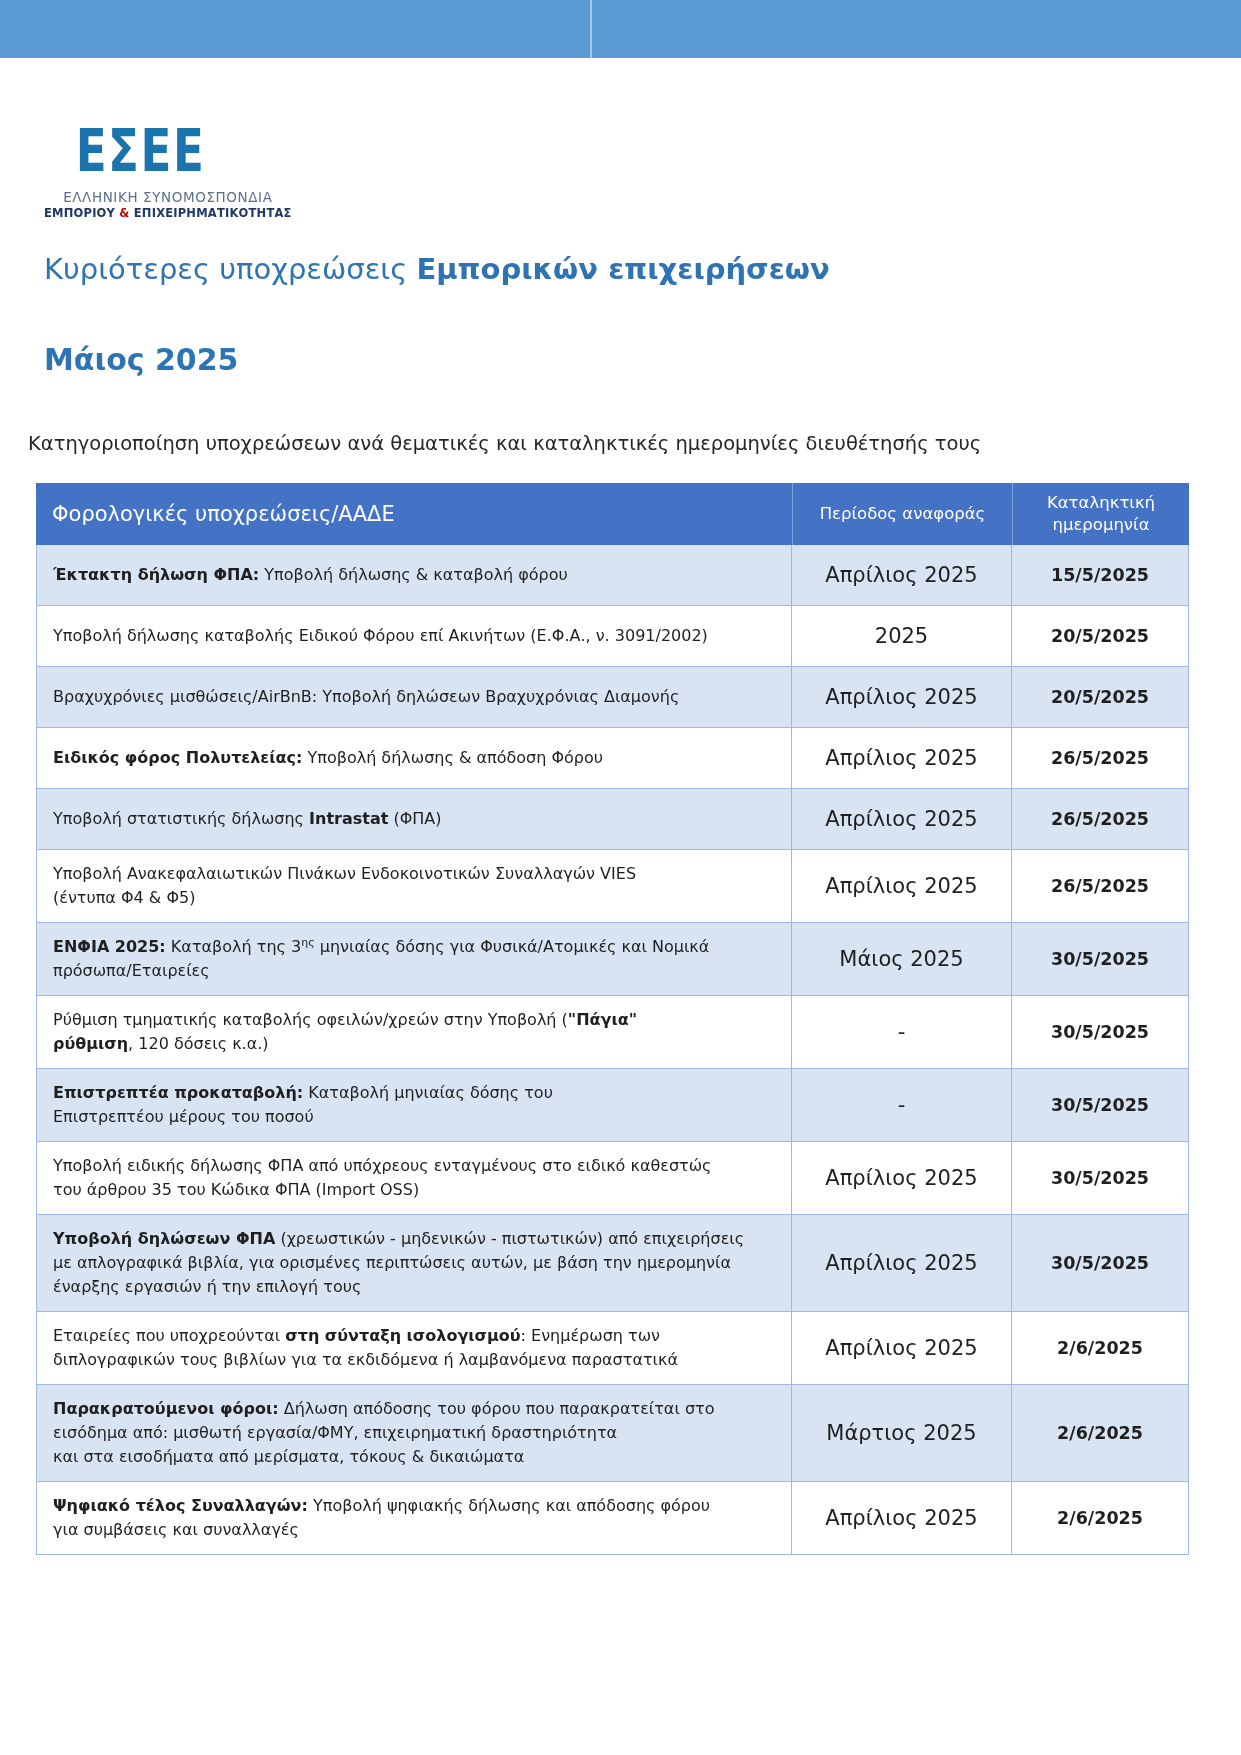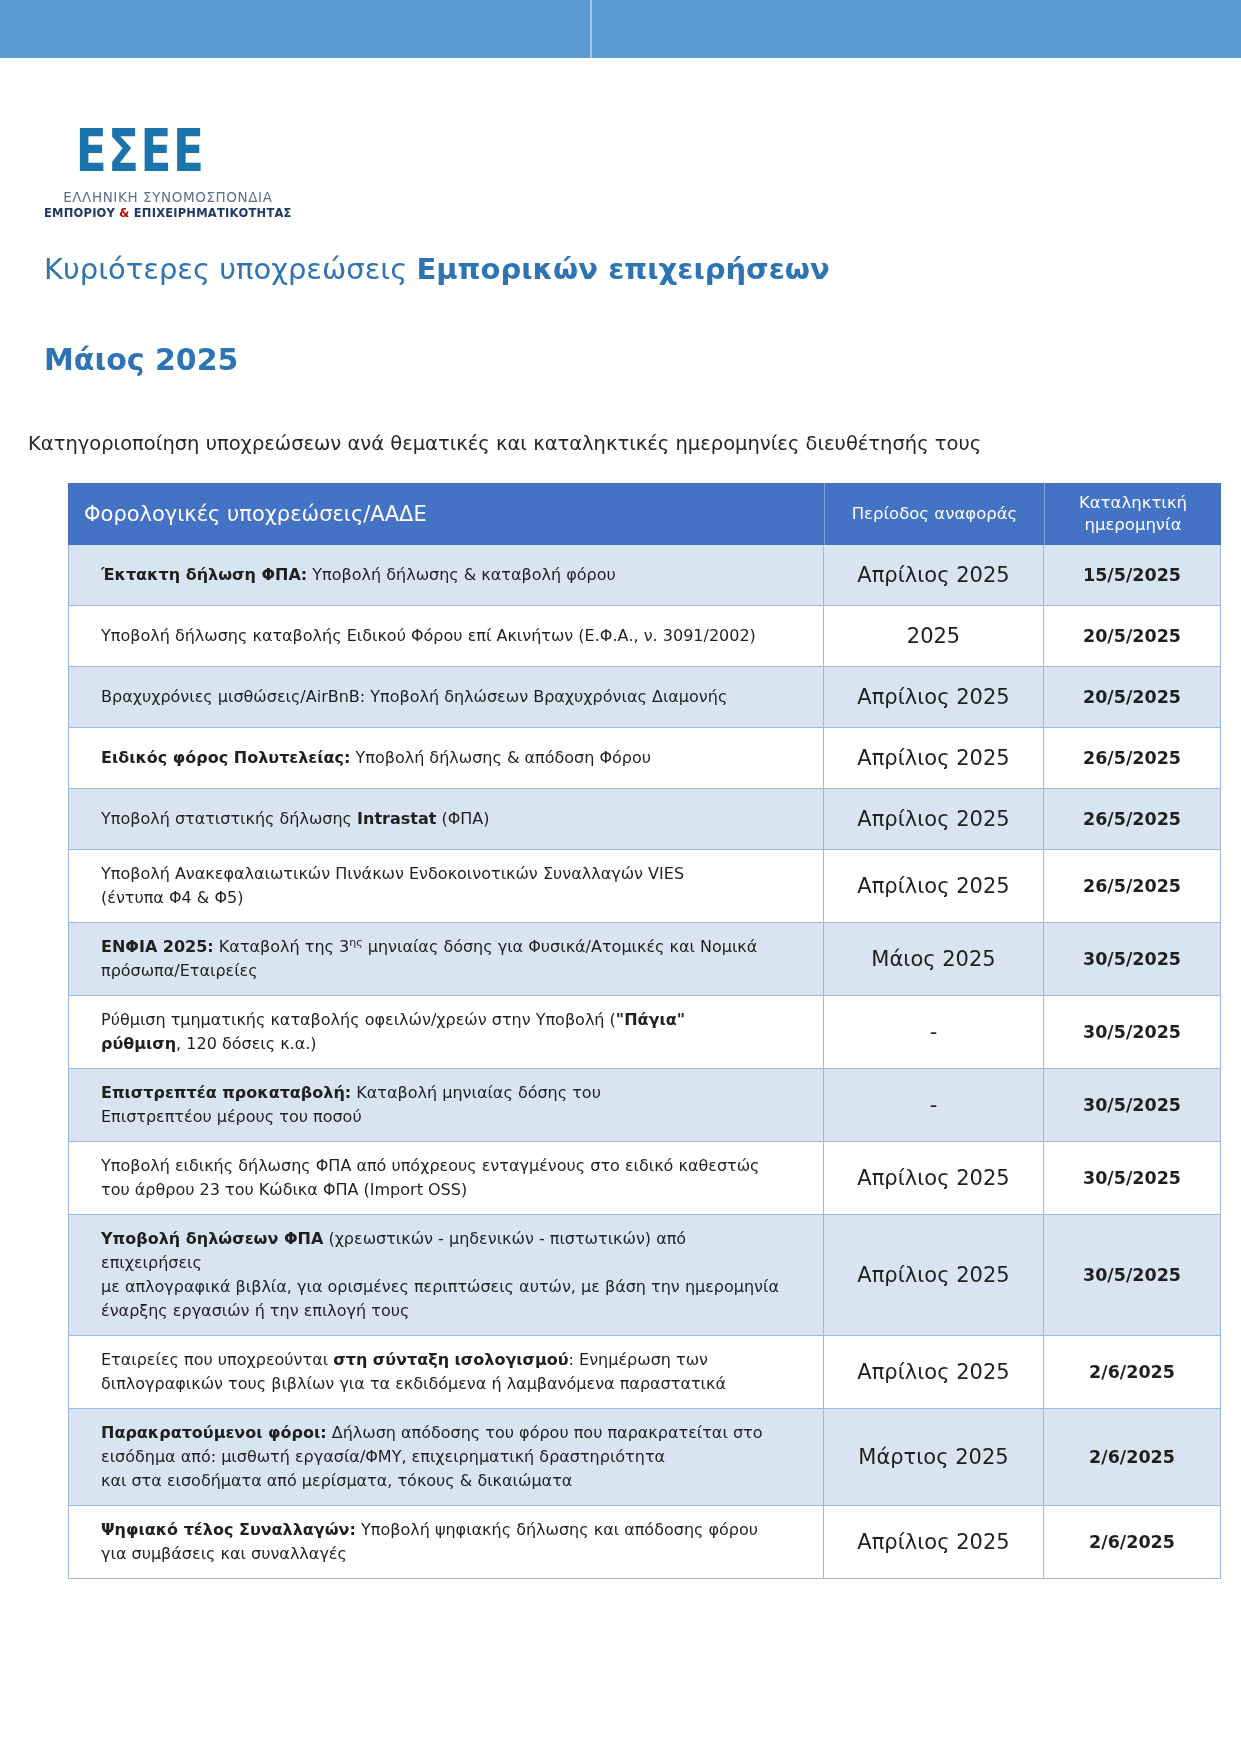--- a/index.html
+++ b/index.html
@@ -52,37 +52,37 @@
   .month{
     position:absolute;left:44px;top:342px;
     font-size:30px;font-weight:bold;color:var(--title-blue);
   }
   .description{
     position:absolute;left:28px;top:432px;
     font-size:19.5px;color:#262626;white-space:nowrap;
   }
   table.obligations{
     position:absolute;left:36px;top:483px;width:1153px;
-    border-collapse:separate;border-spacing:0;table-layout:fixed;margin-left:32px;
+    border-collapse:separate;border-spacing:0;table-layout:fixed;
   }
   thead th{
     background:var(--header-blue);color:#fff;height:62px;
     vertical-align:middle;font-weight:normal;
   }
   th.th-main{text-align:left;font-size:21px;padding:0 16px;}
   th.th-small{
     font-size:16.5px;line-height:22px;text-align:center;padding:8px 10px;
     border-left:1px solid rgba(255,255,255,0.35);
   }
   tbody td{
     border-bottom:1px solid var(--border-blue);
     border-right:1px solid var(--border-blue);
     background:#fff;vertical-align:middle;
     font-size:16px;line-height:24px;color:var(--text-dark);
-    padding:12px 32px;
+    padding:12px 16px;
   }
   tbody td:first-child{border-left:1px solid var(--border-blue);}
   tbody tr.shaded td{background:var(--band-blue);}
   tbody tr.single td{padding-top:18px;padding-bottom:18px;}
   td.c-per{text-align:center;font-size:21px;}
   td.c-dead{text-align:center;font-size:17.5px;font-weight:bold;}
   .b{font-weight:bold;}
   sup.s{font-size:11px;line-height:0;vertical-align:super;}
 </style>
 </head>
@@ -157,21 +157,21 @@
         <td><span>Ρύθμιση τμηματικής καταβολής οφειλών/χρεών στην Υποβολή (</span><span class="b">"Πάγια"</span><br><span class="b">ρύθμιση</span><span>, 120 δόσεις κ.α.)</span></td>
         <td class="c-per">-</td>
         <td class="c-dead">30/5/2025</td>
       </tr>
       <tr class="shaded">
         <td><span class="b">Επιστρεπτέα προκαταβολή:</span><span> Καταβολή μηνιαίας δόσης του</span><br><span>Επιστρεπτέου μέρους του ποσού</span></td>
         <td class="c-per">-</td>
         <td class="c-dead">30/5/2025</td>
       </tr>
       <tr>
-        <td><span>Υποβολή ειδικής δήλωσης ΦΠΑ από υπόχρεους ενταγμένους στο ειδικό καθεστώς</span><br><span>του άρθρου 23 του Κώδικα ΦΠΑ (Import OSS)</span></td>
+        <td><span>Υποβολή ειδικής δήλωσης ΦΠΑ από υπόχρεους ενταγμένους στο ειδικό καθεστώς</span><br><span>του άρθρου 35 του Κώδικα ΦΠΑ (Import OSS)</span></td>
         <td class="c-per">Απρίλιος 2025</td>
         <td class="c-dead">30/5/2025</td>
       </tr>
       <tr class="shaded">
         <td><span class="b">Υποβολή δηλώσεων ΦΠΑ</span><span> (χρεωστικών - μηδενικών - πιστωτικών) από επιχειρήσεις</span><br><span>με απλογραφικά βιβλία, για ορισμένες περιπτώσεις αυτών, με βάση την ημερομηνία</span><br><span>έναρξης εργασιών ή την επιλογή τους</span></td>
         <td class="c-per">Απρίλιος 2025</td>
         <td class="c-dead">30/5/2025</td>
       </tr>
       <tr>
         <td><span>Εταιρείες που υποχρεούνται </span><span class="b">στη σύνταξη ισολογισμού</span><span>: Ενημέρωση των</span><br><span>διπλογραφικών τους βιβλίων για τα εκδιδόμενα ή λαμβανόμενα παραστατικά</span></td>

